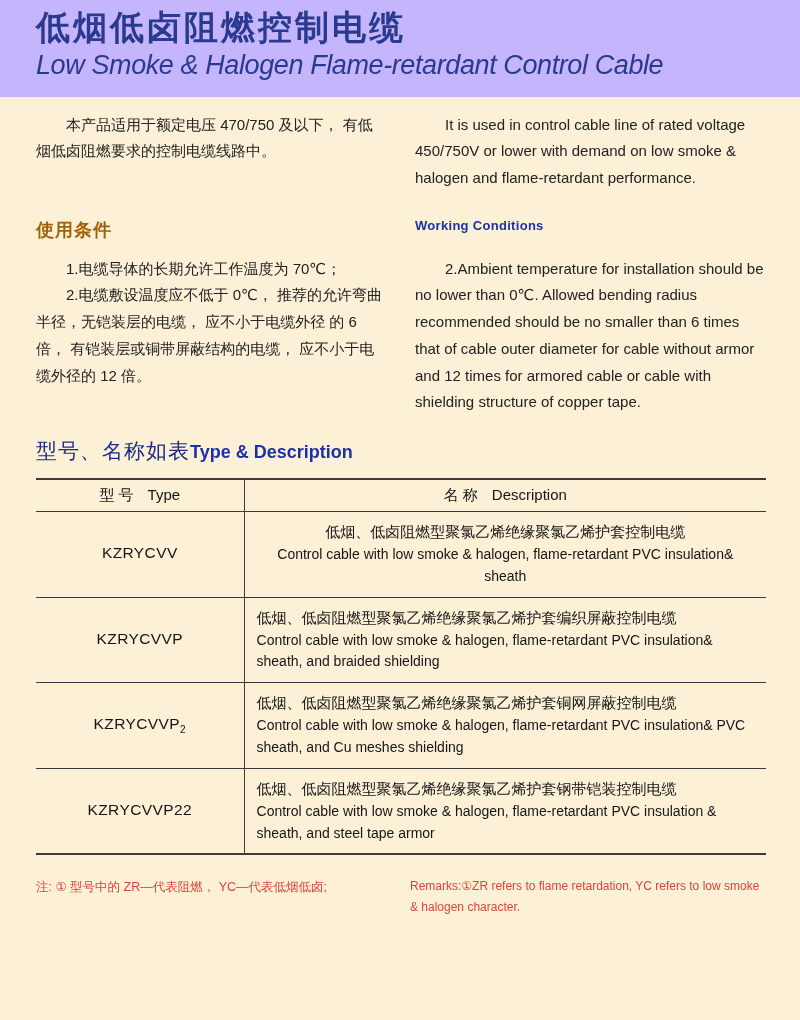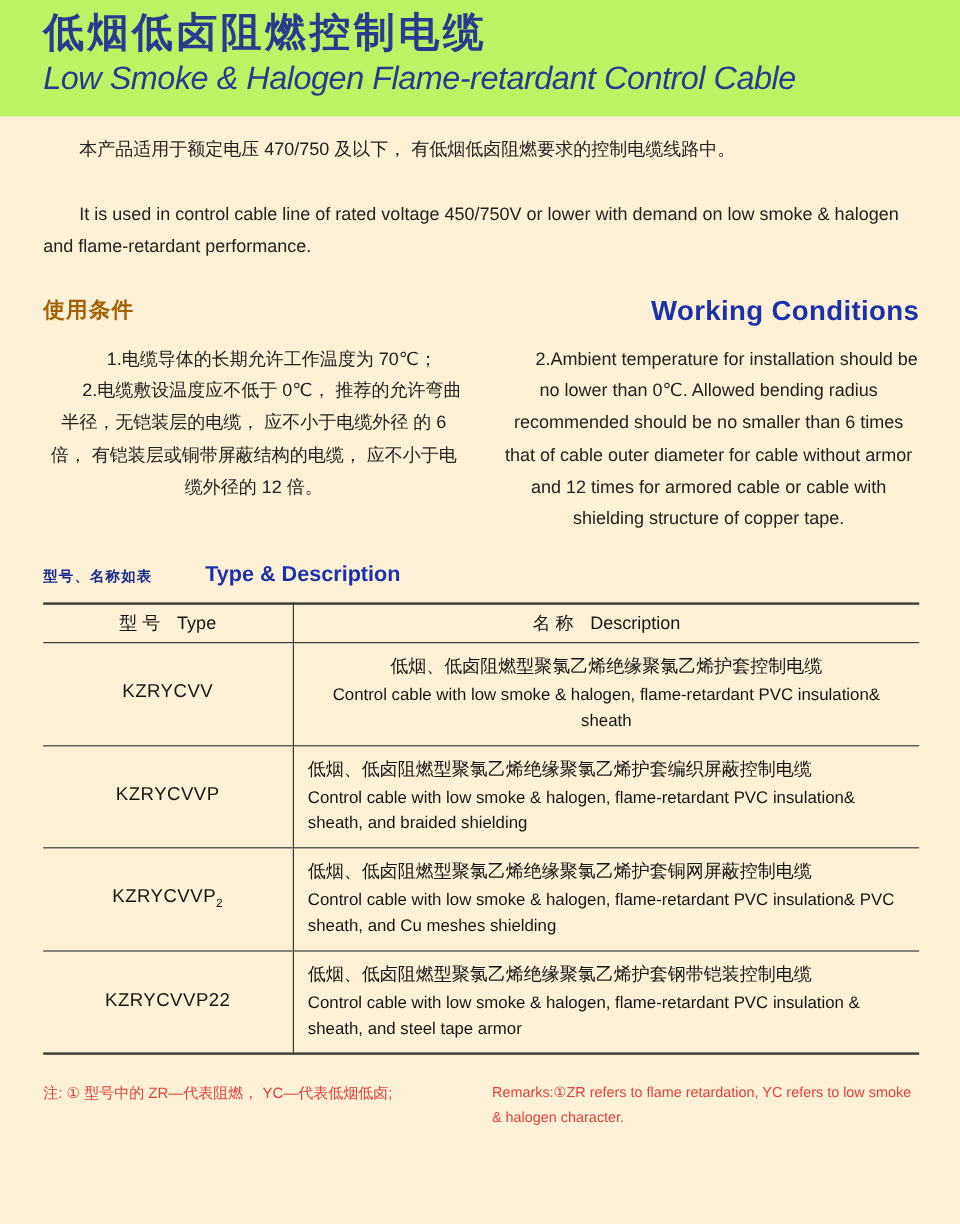--- a/index.html
+++ b/index.html
@@ -9,58 +9,58 @@
     background:#FCF1D7;
   }
   .page {
     position:relative;
     width:800px; height:1020px;
     background:#FCF1D7;
     overflow:hidden;
   }
   
   .header {
-    background:#bef264;
+    background:#c4b5fd;
     padding:7px 38px 12px 36px;
     height:97px;
   }
   .title-cn {
     font-size:34px; font-weight:bold;
     color:#2A3A8E; letter-spacing:3px;
     line-height:1.2;
   }
   .title-en {
     font-size:27px; font-weight:normal; font-style:italic;
     color:#2A3A8E; letter-spacing:-0.4px;
     line-height:1.1; margin-top:3px;
     white-space:nowrap;
   }
   
   .content { padding:0 34px 0 36px; }
   .two-col { display:flex; gap:28px; }
   .col { flex:1; min-width:0; }
 
-  .intro { margin-top:15px; font-size:15px; color:#222;flex-direction:column; }
+  .intro { margin-top:15px; font-size:15px; color:#222; }
   .intro .cn p { line-height:1.75; text-indent:2em; }
   .intro .en p { line-height:1.75; text-indent:2em; }
 
   .standard { margin-top:9px; color:#E2812E; font-size:15px; }
   .standard p { line-height:1.8; }
   .standard .pad-left { padding-left:7px; }
 
   .heads { margin-top:27px; }
   .cn-head { font-size:18px; font-weight:bold; color:#a16207; letter-spacing:1px; }
-  .en-head { font-size:23px; font-weight:bold; color:#1C31A8; letter-spacing:0.3px;text-align:right; }
+  .en-head { font-size:13px; font-weight:bold; color:#1C31A8; letter-spacing:0.3px; }
 
   .conditions { margin-top:14px; font-size:15px; color:#222; }
-  .conditions p { line-height:1.78; text-indent:2em;text-align:center; }
+  .conditions p { line-height:1.78; text-indent:2em; }
 
   .type-head { margin-top:21px; }
-  .type-head .cn { font-size:12px; font-weight:bold; color:#1A2C86; letter-spacing:1px; }
-  .type-head .en { font-size:18px; font-weight:bold; color:#1C31A8; margin-left:44px; }
+  .type-head .cn { font-size:21px; font-weight:normal; color:#1A2C86; letter-spacing:1px; }
+  .type-head .en { font-size:18px; font-weight:bold; color:#1C31A8; }
 
   
   table.type-table {
     width:100%; margin-top:13px;
     border-collapse:collapse;
     border-top:2px solid #3B3B3B;
     border-bottom:2px solid #3B3B3B;
     color:#151515;
   }
   table.type-table th.col-type, table.type-table td.type-cell {

